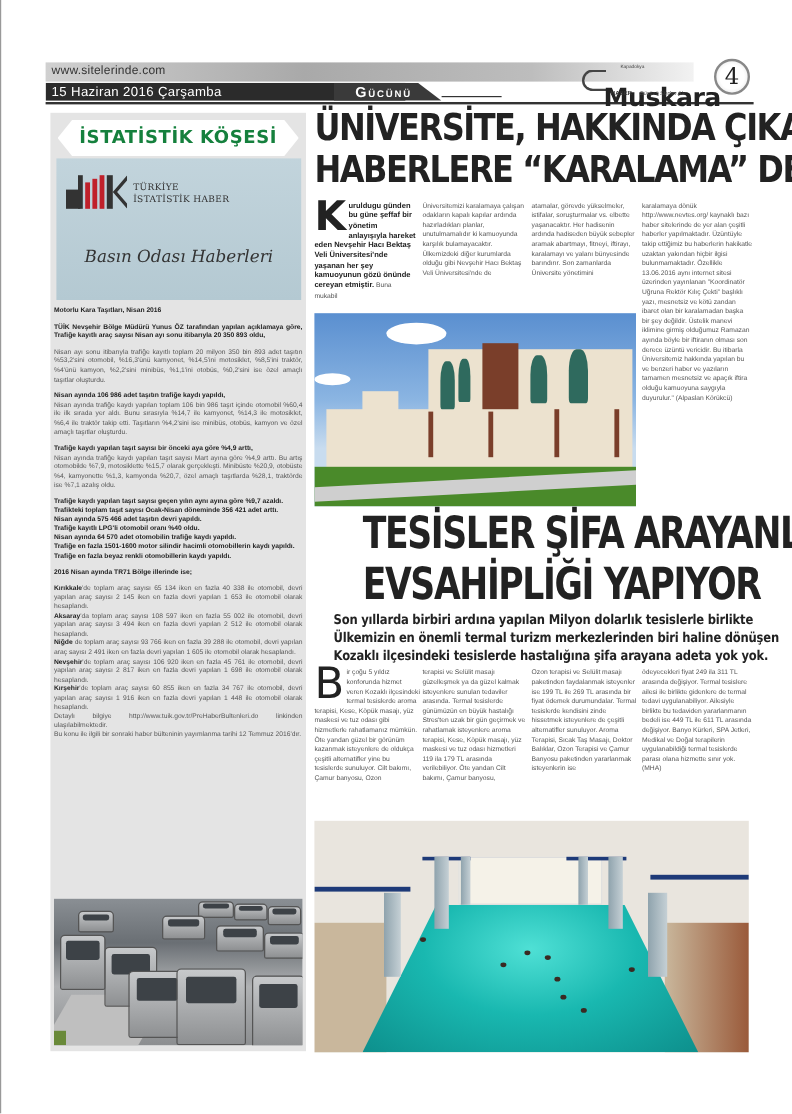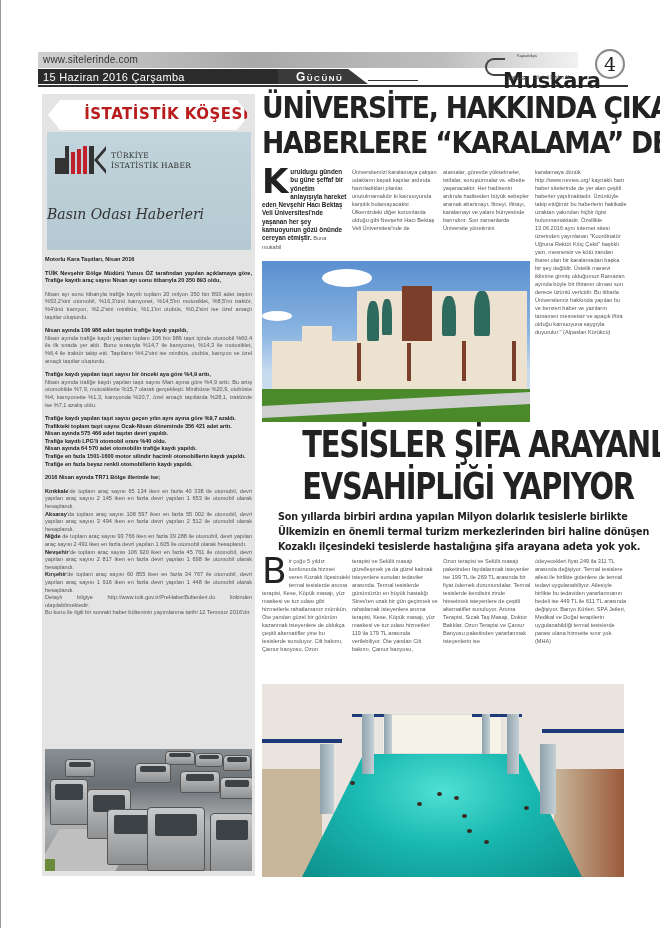--- a/index.html
+++ b/index.html
@@ -27,27 +27,27 @@
   .logo-haber { position: absolute; left: 24px; top: 21px; font-size: 5px; font-weight: bold; color: #333; }
   .logo-tag { position: absolute; left: 48px; top: 21px; font-size: 4.5px; font-style: italic; color: #444; }
   .page-num { position: absolute; left: 557px; top: -3px; width: 30px; height: 30px; border-radius: 50%;
     border: 2px solid #888; background: radial-gradient(circle, #fff 55%, #ddd 100%);
     font-family: "DejaVu Serif", serif; font-size: 19px; text-align: center; line-height: 26px; color: #222; }
 
   
   .leftcol { position: absolute; left: 42px; top: 94px; width: 213px; height: 782px; background: #e4e4e4; }
   .istat-banner { position: absolute; left: 6px; top: 6px; width: 201px; height: 30px; background: #fff;
     clip-path: polygon(6% 0, 94% 0, 100% 50%, 94% 100%, 6% 100%, 0 50%); }
-  .istat-title { position: absolute; left: 0; top: 5px; width: 100%; text-align: right; font-family: "DejaVu Sans", sans-serif; font-weight: bold; font-size: 15px; color: #b91c1c; letter-spacing: 0.5px; }
+  .istat-title { position: absolute; left: 0; top: 5px; width: 100%; text-align: center; font-family: "DejaVu Sans", sans-serif; font-weight: bold; font-size: 15px; color: #15803d; letter-spacing: 0.5px; }
   .tuik-box { position: absolute; left: 5px; top: 38px; width: 204px; height: 118px; background: linear-gradient(180deg, #c2d4dc 0%, #b4c9d2 100%); }
   .tuik-mark { position: absolute; left: 8px; top: 14px; width: 52px; height: 28px; }
   .tuik-mark span { position: absolute; bottom: 0; background: #333; }
   .tuik-red { background: #c0202a !important; }
   .tuik-name { position: absolute; left: 64px; top: 19px; font-family: "DejaVu Serif", serif; font-size: 7.5px; color: #333; line-height: 10px; letter-spacing: 0.3px; }
-  .basin { position: absolute; left: 0; top: 74px; width: 100%; text-align: left; font-family: "DejaVu Serif", serif; font-style: italic; font-size: 14px; color: #333; }
+  .basin { position: absolute; left: 0; top: 74px; width: 100%; text-align: center; font-family: "DejaVu Serif", serif; font-style: italic; font-size: 14px; color: #333; }
   .left-text { position: absolute; left: 3px; top: 162px; width: 207px; font-size: 5.6px; line-height: 7.6px; color: #555; text-align: justify; }
   .left-text p { margin-bottom: 6px; }
   .left-text .b { font-weight: bold; color: #222; }
   .left-text .tight { margin-bottom: 0; }
   .cars { position: absolute; left: 3px; top: 655px; width: 207px; height: 122px; overflow: hidden;
     background: linear-gradient(180deg, #8a8f94 0%, #6a6f74 30%, #b0b2b4 60%, #8c8e90 100%); }
   .car { position: absolute; border-radius: 4px 4px 2px 2px; background: linear-gradient(180deg, #c7c9cb, #8e9092); border: 1px solid #555; }
   .car .win { position: absolute; left: 12%; top: 10%; width: 76%; height: 35%; background: #3d4247; border-radius: 2px; }
   .road { position: absolute; left: 0; top: 80px; width: 80px; height: 50px; background: #bfbfbf; transform: skewX(-30deg); }
   .grass { position: absolute; left: 0; bottom: 0; width: 10px; height: 12px; background: #6a8a3a; }

